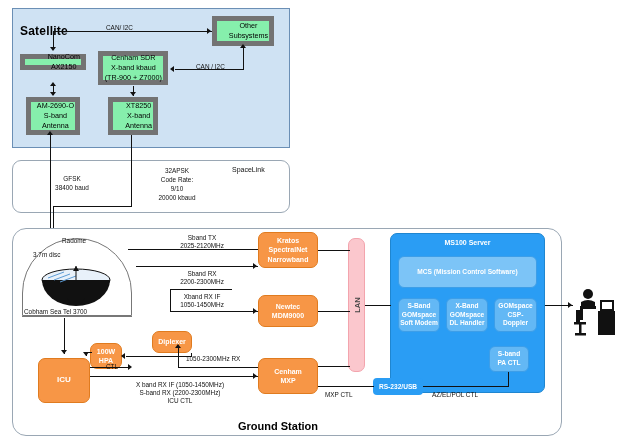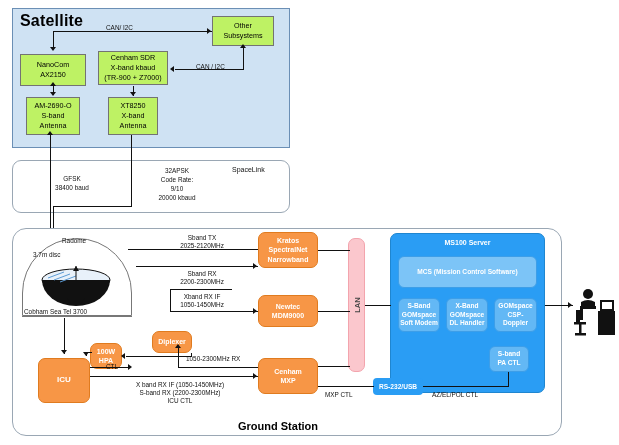--- a/index.html
+++ b/index.html
@@ -4,31 +4,31 @@
 <style>
   html,body{margin:0;padding:0;background:#ffffff;}
   body{width:619px;height:445px;position:relative;overflow:hidden;
        font-family:"Liberation Sans","DejaVu Sans",sans-serif;color:#000;}
   #stage{position:absolute;left:0;top:0;width:619px;height:445px;}
   .abs{position:absolute;box-sizing:border-box;}
 
   
   .satellite-panel{left:12px;top:8px;width:278px;height:140px;
       background:#cfe2f3;border:1px solid #6b8fb5;}
-  .satellite-title{left:20px;top:12px;font-size:16px;font-weight:bold;letter-spacing:.2px;}
+  .satellite-title{left:20px;top:24px;font-size:12px;font-weight:bold;letter-spacing:.2px;}
 
   .spacelink-panel{left:12px;top:160px;width:278px;height:53px;
       background:#ffffff;border:1px solid #9aa7b4;border-radius:9px;}
   .ground-panel{left:12px;top:228px;width:550px;height:208px;
       background:#ffffff;border:1px solid #9aa7b4;border-radius:14px;}
   .ground-title{left:238px;top:420px;font-size:11px;font-weight:bold;}
 
   
-  .wbox{background:#bef264;border:1px solid #737373;display:flex;align-items:center;
-        justify-content:center;text-align:center;font-size:7.2px;line-height:1.35;padding:1px;}
+  .wbox{background:#86efac;border:5px solid #737373;display:flex;align-items:center;
+        justify-content:flex-end;text-align:center;font-size:7.2px;line-height:1.35;padding:1px;}
 
   
   .obox{background:#f79646;border:1px solid #e07b1f;border-radius:7px;display:flex;
         align-items:center;justify-content:center;text-align:center;
         font-size:7px;line-height:1.3;color:#fff;font-weight:bold;padding:1px;}
 
   
   .server{background:#2a9df4;border:1px solid #1f86d0;border-radius:7px;}
   .bsub{background:#63b8f5;border:1px solid #3d9ee8;border-radius:6px;display:flex;
         align-items:center;justify-content:center;text-align:center;color:#fff;
@@ -66,21 +66,21 @@
   <div class="abs satellite-panel"></div>
   <div class="abs satellite-title">Satellite</div>
 
   <div class="abs wbox" style="left:212px;top:16px;width:62px;height:30px;">
     <div>
       <div>Other</div>
       <div>Subsystems</div>
     </div>
   </div>
 
-  <div class="abs wbox" style="left:20px;top:54px;width:66px;height:32px;">
+  <div class="abs wbox" style="left:20px;top:54px;width:66px;height:16px;">
     <div>
       <div>NanoCom</div>
       <div>AX2150</div>
     </div>
   </div>
 
   <div class="abs wbox" style="left:98px;top:51px;width:70px;height:34px;">
     <div>
       <div>Cenham SDR</div>
       <div>X-band kbaud</div>

